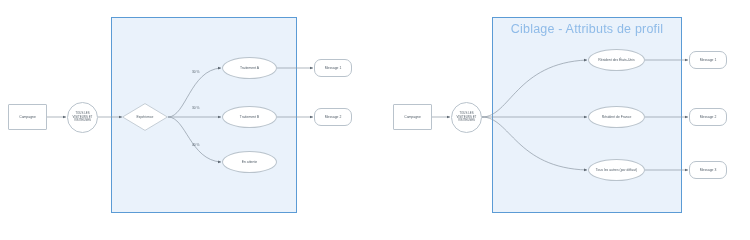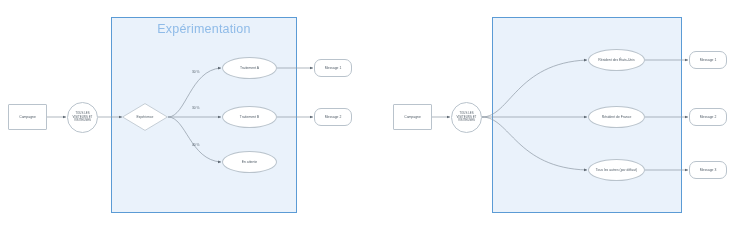--- a/index.html
+++ b/index.html
@@ -67,21 +67,20 @@
     color:#55606b;
     white-space:nowrap;
   }
 </style>
 </head>
 <body>
 
 <div class="canvas">
 
   <div class="group-box" style="left:111px; top:17px; width:186px; height:196px;"></div>
-  <div class="group-title" style="left:111px; top:22px; width:186px;">Expérimentation</div>
 
   <svg class="layer">
     <defs>
       <marker id="arrowL" markerWidth="5" markerHeight="5" refX="4.2" refY="2.5" orient="auto">
         <path d="M0,0.6 L4.4,2.5 L0,4.4 z" fill="#5a646e"></path>
       </marker>
     </defs>
 
     <line x1="47" y1="117" x2="66" y2="117" stroke="#8d98a3" stroke-width="0.7" marker-end="url(#arrowL)"></line>
 
@@ -128,20 +127,21 @@
   </div>
 
   <div class="node rounded" style="left:314px; top:59px; width:38px; height:18px;">
     <span>Message 1</span>
   </div>
   <div class="node rounded" style="left:314px; top:108px; width:38px; height:18px;">
     <span>Message 2</span>
   </div>
 
   <div class="group-box" style="left:492px; top:17px; width:190px; height:196px;"></div>
+  <div class="group-title" style="left:492px; top:22px; width:190px;">Ciblage - Attributs de profil</div>
 
   <svg class="layer">
     <defs>
       <marker id="arrowR" markerWidth="5" markerHeight="5" refX="4.2" refY="2.5" orient="auto">
         <path d="M0,0.6 L4.4,2.5 L0,4.4 z" fill="#5a646e"></path>
       </marker>
     </defs>
     <line x1="431" y1="117" x2="450" y2="117" stroke="#8d98a3" stroke-width="0.7" marker-end="url(#arrowR)"></line>
     <path d="M482,117 C510,117 516,63 587,60" fill="none" stroke="#8d98a3" stroke-width="0.7" marker-end="url(#arrowR)"></path>
     <line x1="482" y1="117" x2="587" y2="117" stroke="#8d98a3" stroke-width="0.7" marker-end="url(#arrowR)"></line>

